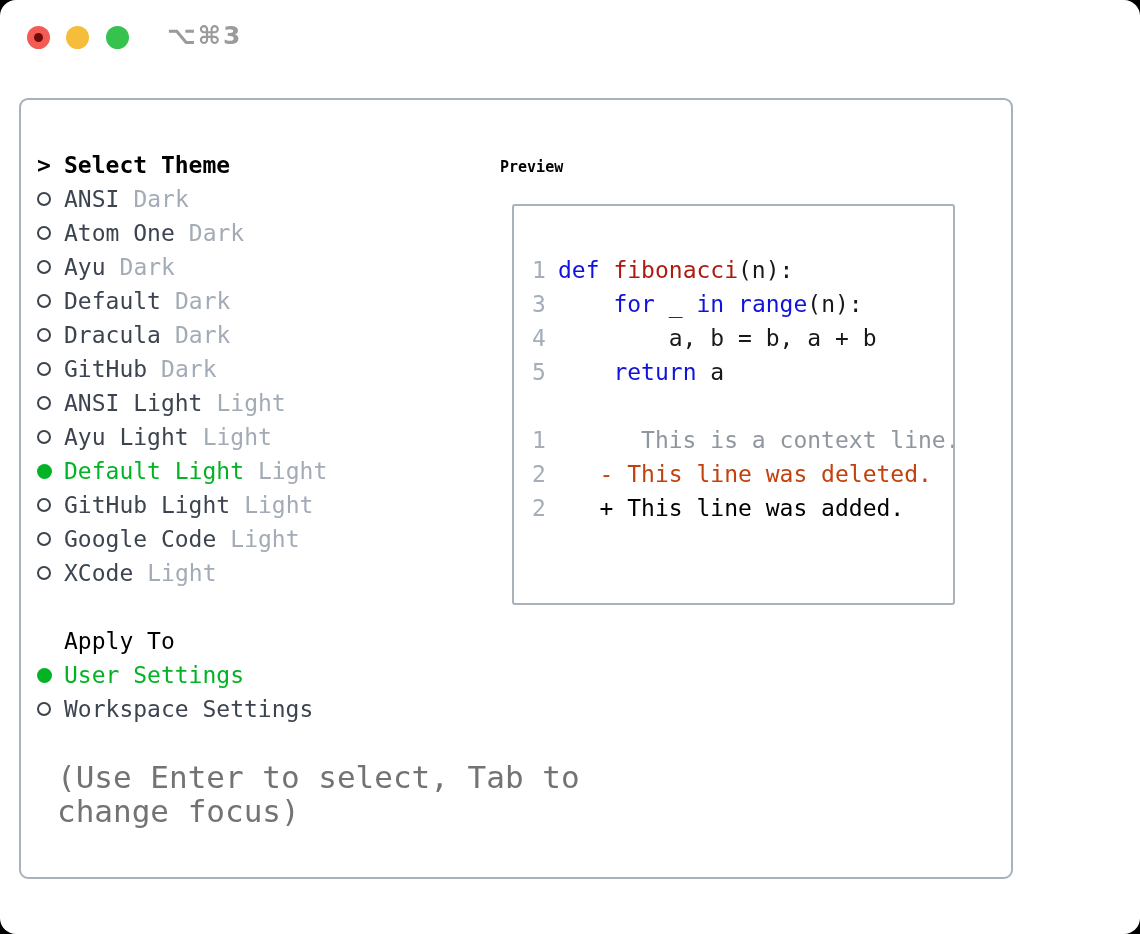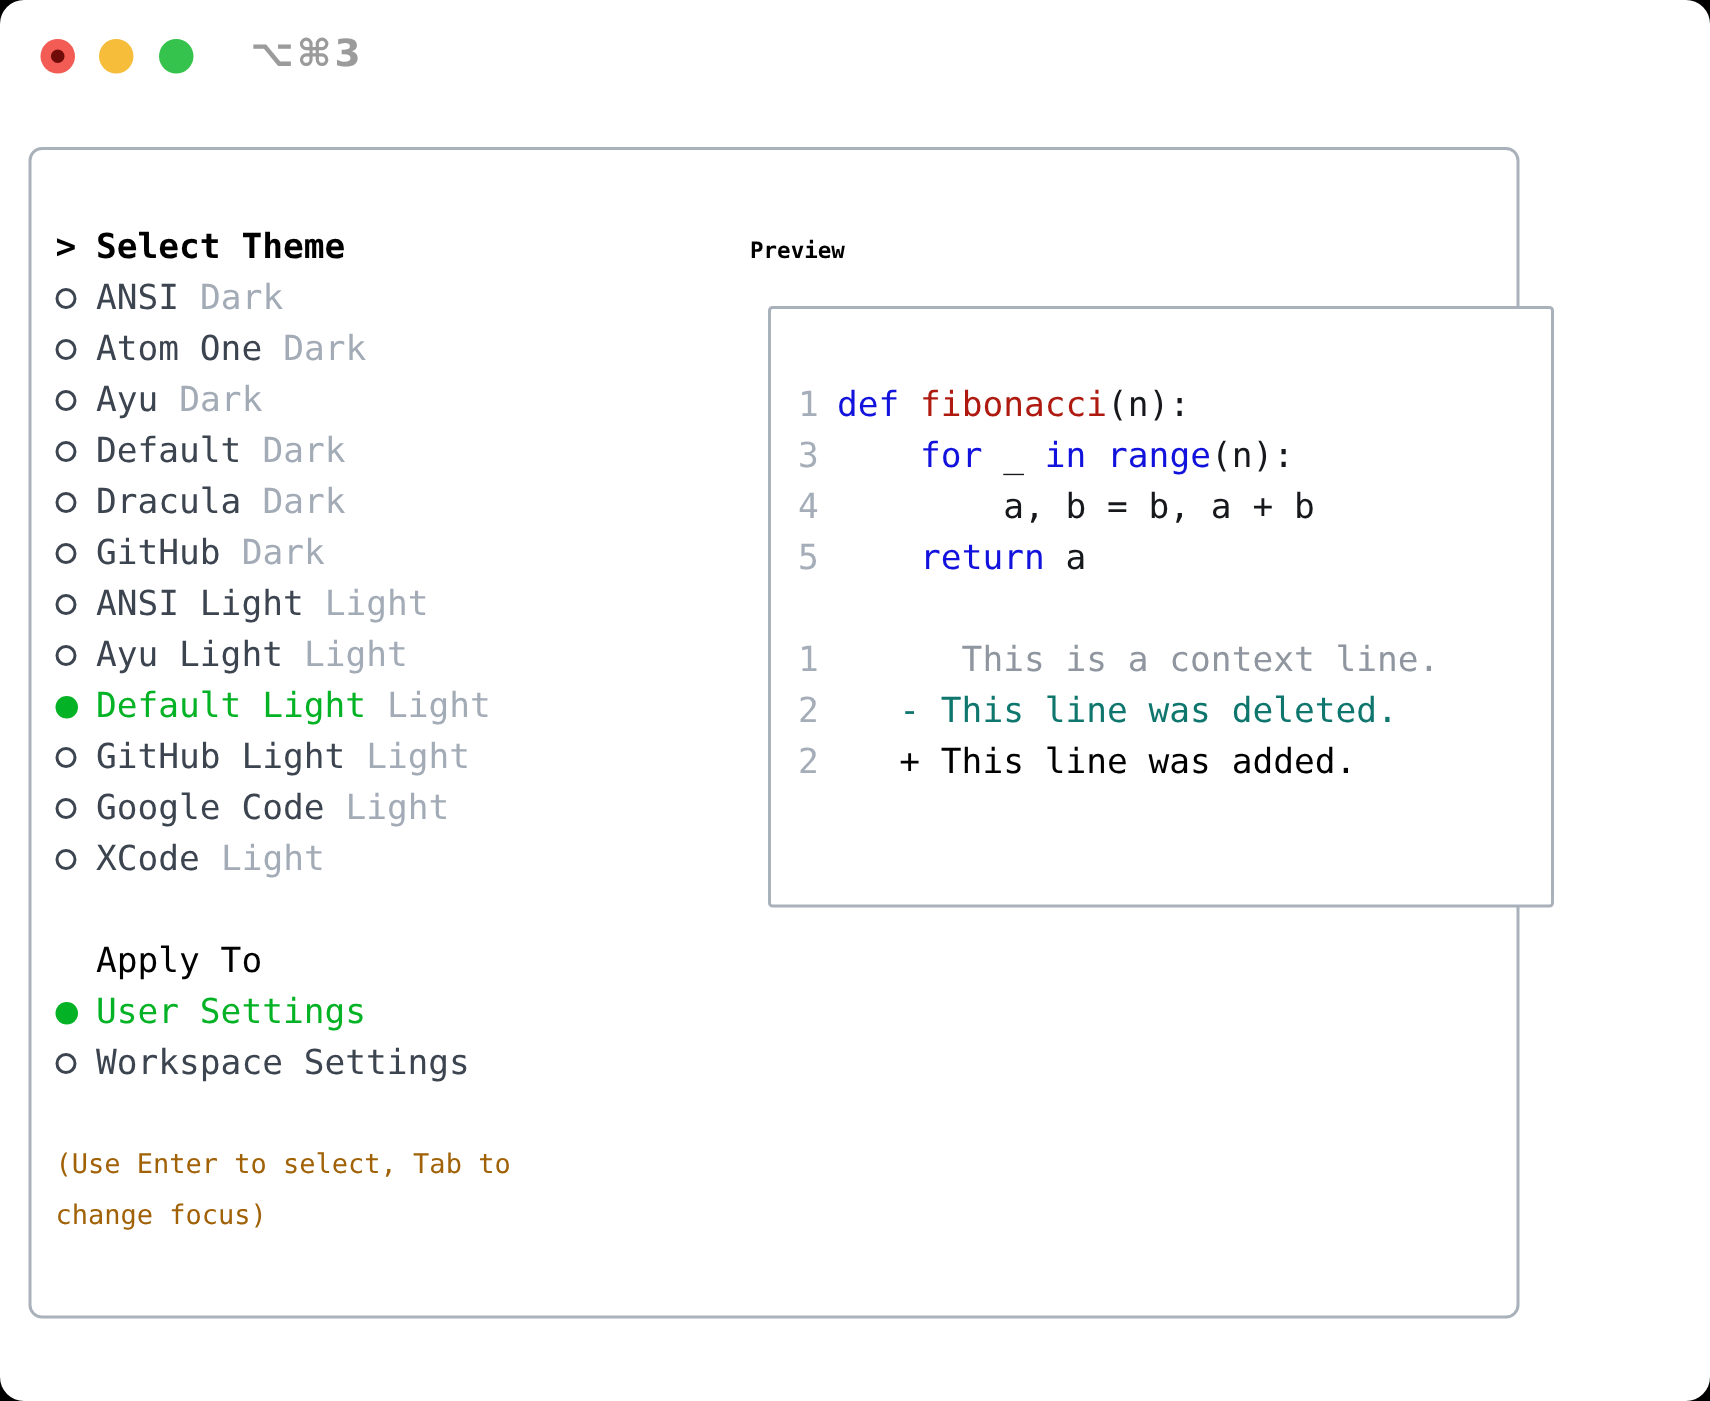--- a/index.html
+++ b/index.html
@@ -41,39 +41,39 @@
   .row{display:flex;align-items:center;height:34px;font-size:23px;white-space:pre;}
   .slot{width:27px;display:flex;align-items:center;flex:none;}
   .ring{width:10px;height:10px;border:2.5px solid #3c4450;border-radius:50%;background:transparent;}
   .ring.filled{width:15px;height:15px;border:none;background:#04b325;}
   .prompt{font-weight:bold;color:#000;font-size:23px;}
   .heading{font-weight:bold;color:#000;}
   .name{color:#3c4450;}
   .variant{color:#a2abb6;margin-left:14px;}
   .row.selected .name{color:#04b325;}
   .subheading{color:#000;}
-  .hintline{height:34px;line-height:34px;font-size:18px;color:#a16207;white-space:pre;}
+  .hintline{height:34px;line-height:34px;font-size:31px;color:#737373;white-space:pre;margin-left:20px;}
   
   .preview-label{
     position:absolute;left:479px;top:50px;height:34px;line-height:34px;
     font-size:15px;font-weight:bold;color:#000;
   }
   .preview-box{
-    position:absolute;left:491px;top:104px;width:524px;height:401px;
+    position:absolute;left:491px;top:104px;width:443px;height:401px;
     border:2px solid #a9b1bb;border-radius:3px;background:#fff;
     box-sizing:border-box;overflow:hidden;
   }
   .code{padding:47px 0 0 18px;}
   .cl{height:34px;line-height:34px;font-size:23px;white-space:pre;color:#16181c;}
   .num{display:inline-block;width:26px;color:#a4adb8;}
   .kw{color:#1212dd;}
   .fn{color:#ae1a0f;}
   .pl{color:#16181c;}
   .ctx{color:#8f969f;margin-top:20px;}
-  .del{color:#0f766e;}
+  .del{color:#c2410c;}
   .add{color:#000000;}
 </style>
 </head>
 <body>
 
 <div class="window">
 
   <div class="titlebar">
     <div class="light red">
       <div class="dot"></div>

